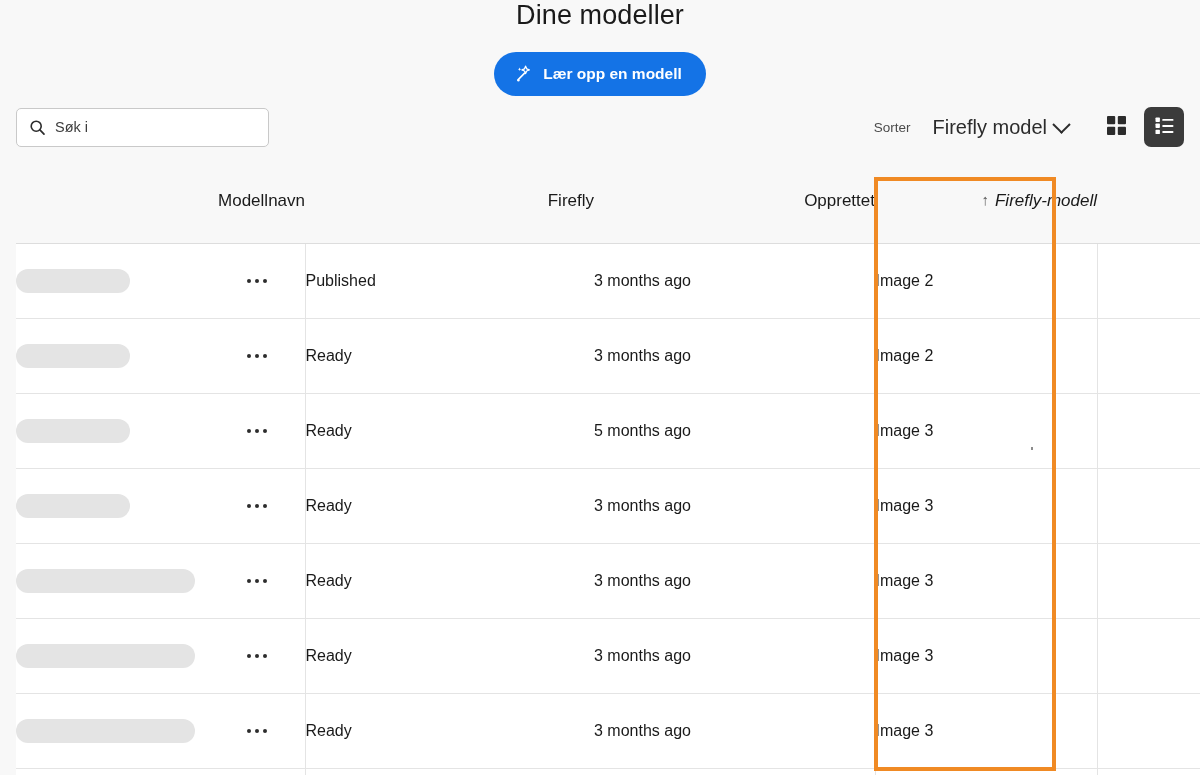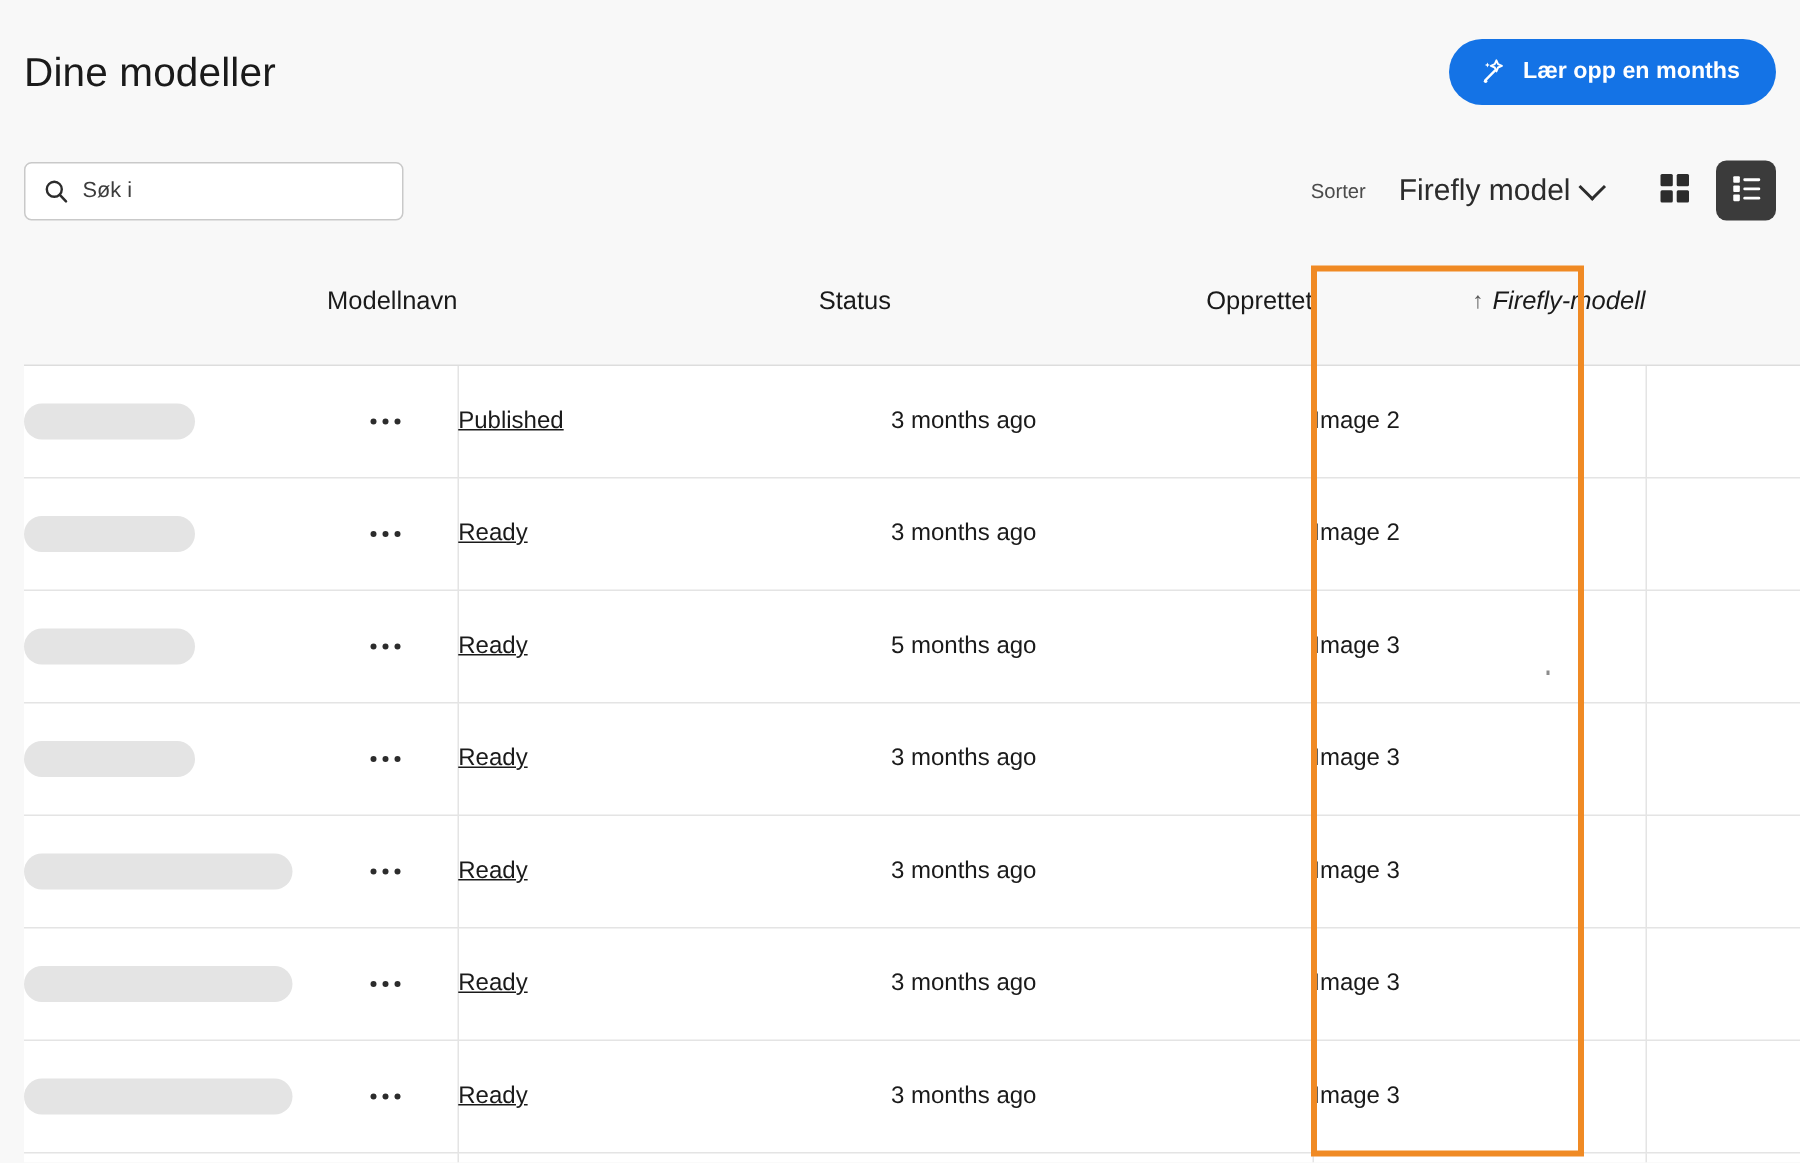--- a/index.html
+++ b/index.html
@@ -17,20 +17,21 @@
   }
 
   
   .page-header {
     height: 96px;
     display: flex;
     align-items: center;
     justify-content: space-between;
     padding: 0 16px 0 16px;
     box-sizing: border-box;
+    flex-direction: column;
   }
   .page-title {
     font-size: 27px;
     font-weight: 400;
     letter-spacing: 0.1px;
     color: #1A1A1A;
   }
   .train-button {
     display: inline-flex;
     align-items: center;
@@ -161,21 +162,21 @@
     border-bottom: 1px solid #E4E4E4;
   }
   .col-name   { width: 289px; }
   .col-status { width: 289px; }
   .col-created{ width: 281px; }
   .col-firefly{ width: 222px; }
   .col-extra  { width: 103px; }
 
   td.cell-name    { padding-left: 15px; border-right: 1px solid #E4E4E4; }
   th.cell-name    { padding-left: 19px; }
-  td.cell-status  { padding-left: 24px; text-decoration: underline; }
+  td.cell-status  { padding-left: 24px; }
   th.cell-status  { padding-left: 24px; }
   td.cell-created { padding-left: 16px; }
   th.cell-created { padding-left: 16px; }
   td.cell-firefly { padding-left: 24px; border-left: 1px solid #E4E4E4; border-right: 1px solid #E4E4E4; }
   th.cell-firefly { padding-left: 24px; font-style: italic; }
   td.cell-extra   { }
 
   .name-cell-inner {
     display: flex;
     align-items: center;
@@ -239,21 +240,21 @@
   <div class="page-title">Dine modeller</div>
   <button class="train-button">
     <span>
       <svg width="20" height="20" viewBox="0 0 20 20" fill="none" aria-hidden="true">
         <path d="M11.6 2.2l1.1 2.6 2.6 1.1-2.6 1.1-1.1 2.6-1.1-2.6L7.9 5.9l2.6-1.1z" fill="none" stroke="#ffffff" stroke-width="1.3" stroke-linejoin="round"></path>
         <path d="M10.6 9.1L4.2 15.6" stroke="#ffffff" stroke-width="1.6" stroke-linecap="round"></path>
         <circle cx="4.4" cy="16.2" r="1.2" fill="#ffffff"></circle>
         <path d="M5.6 3.6l.5 1.2 1.2.5-1.2.5-.5 1.2-.5-1.2-1.2-.5 1.2-.5z" fill="#ffffff"></path>
       </svg>
     </span>
-    <span>Lær opp en months</span>
+    <span>Lær opp en modell</span>
   </button>
 </div>
 
 <div class="toolbar">
   <div class="search-box">
     <span>
       <svg width="17" height="17" viewBox="0 0 17 17" fill="none" aria-hidden="true">
         <circle cx="7.2" cy="7.2" r="5" stroke="#2C2C2C" stroke-width="1.6" fill="none"></circle>
         <path d="M10.9 10.9L15 15.2" stroke="#2C2C2C" stroke-width="1.7" stroke-linecap="round"></path>
       </svg>
@@ -302,21 +303,21 @@
         <col class="col-created">
         <col class="col-firefly">
         <col class="col-extra">
     </colgroup>
     <thead>
       <tr>
         <th class="cell-name">
           <span>Modellnavn</span>
         </th>
         <th class="cell-status">
-          <span>Status</span>
+          <span>Firefly</span>
         </th>
         <th class="cell-created">
           <span>Opprettet</span>
         </th>
         <th class="cell-firefly">
           <span class="sort-arrow">↑</span><span>Firefly-modell</span>
         </th>
         <th class="cell-extra"></th>
       </tr>
     </thead>

